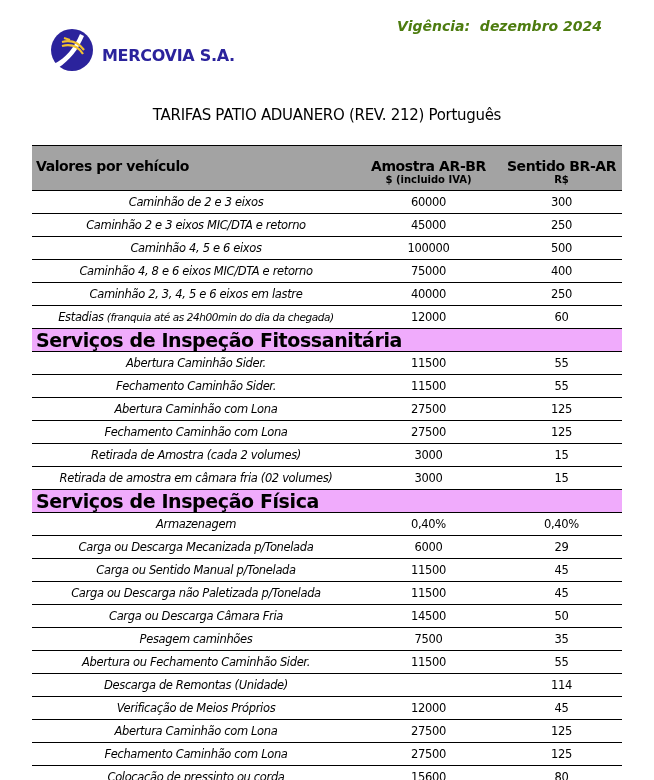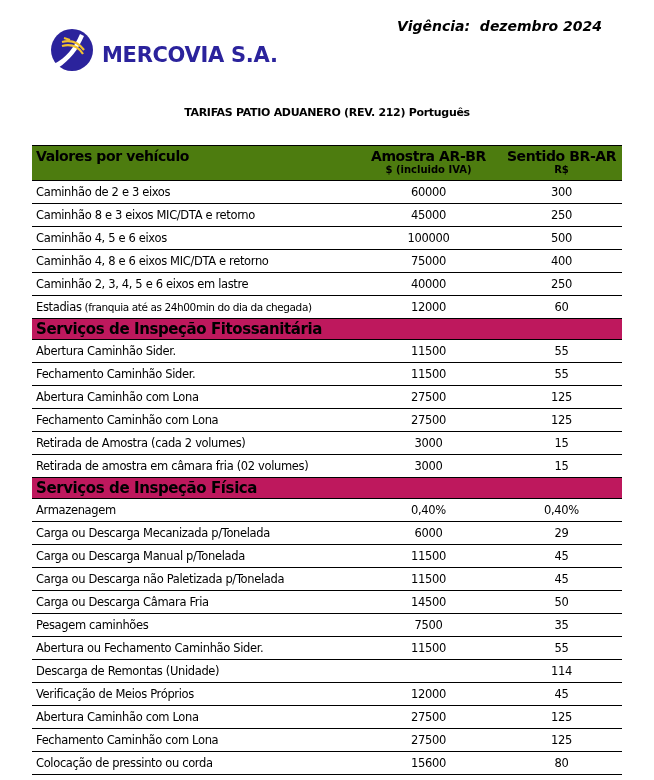--- a/index.html
+++ b/index.html
@@ -25,67 +25,67 @@
     .logo-mark {
       width: 44px;
       height: 44px;
       display: block;
     }
     .logo-text {
       margin-left: 8px;
       margin-top: 10px;
       font-family: "DejaVu Sans", sans-serif;
       font-weight: bold;
-      font-size: 21px;
+      font-size: 16px;
       color: #2b239c;
       letter-spacing: -0.3px;
     }
     .vigencia {
       position: absolute;
       top: 18px;
       right: 52px;
       font-family: "DejaVu Sans", sans-serif;
       font-weight: bold;
       font-style: italic;
       font-size: 14px;
-      color: #000000;
+      color: #4d7c0f;
       white-space: pre;
     }
     .title {
       position: absolute;
       top: 106px;
       left: 0;
       width: 654px;
       text-align: center;
       font-family: "DejaVu Sans", sans-serif;
-      font-weight: bold;
-      font-size: 11px;
+      font-weight: normal;
+      font-size: 15px;
       letter-spacing: -0.3px;
     }
     table.tariffs {
       position: absolute;
       left: 32px;
       top: 145px;
       width: 590px;
       border-collapse: collapse;
       font-family: "DejaVu Sans", sans-serif;
       font-size: 11.5px;
       letter-spacing: -0.35px;
     }
     table.tariffs td, table.tariffs th {
       padding: 0 0 0 4px;
       border-bottom: 1.5px solid #000;
       white-space: nowrap;
     }
     tr.header-row th {
-      background: #4d7c0f;
+      background: #a3a3a3;
       border-top: 1.5px solid #000;
       height: 32px;
       vertical-align: top;
-      padding-top: 2px;
+      padding-top: 12px;
     }
     th.col-desc {
       text-align: left;
       font-size: 14px;
       font-weight: bold;
       letter-spacing: -0.4px;
     }
     th.col-ar, th.col-br {
       text-align: center;
       font-weight: bold;
@@ -101,40 +101,41 @@
       display: block;
       font-size: 10px;
       line-height: 10px;
       letter-spacing: 0;
     }
     tr.data-row td {
       height: 22px;
       vertical-align: middle;
     }
     td.desc {
-      text-align: left;
+      text-align: center;
       width: 320px;
+      font-style: italic;
     }
     td.ar {
       text-align: center;
       width: 137px;
       padding-left: 0;
     }
     td.br {
       text-align: center;
       padding-left: 0;
     }
     .small-note {
       font-size: 10.5px;
       letter-spacing: -0.4px;
     }
     tr.section-row td {
-      background: #be185d;
-      font-weight: bold;
-      font-size: 15px;
+      background: #f0abfc;
+      font-weight: bold;
+      font-size: 19px;
       letter-spacing: -0.4px;
       height: 20px;
       vertical-align: middle;
     }
   </style>
 </head>
 <body>
 
 <div class="logo">
   <svg class="logo-mark" viewBox="0 0 44 44">
@@ -166,21 +167,21 @@
     </tr>
   </thead>
   <tbody id="tariff-body">
 
     <tr class="data-row">
       <td class="desc">Caminhão de 2 e 3 eixos</td>
       <td class="ar">60000</td>
       <td class="br">300</td>
     </tr>
     <tr class="data-row">
-      <td class="desc">Caminhão 8 e 3 eixos MIC/DTA e retorno</td>
+      <td class="desc">Caminhão 2 e 3 eixos MIC/DTA e retorno</td>
       <td class="ar">45000</td>
       <td class="br">250</td>
     </tr>
     <tr class="data-row">
       <td class="desc">Caminhão 4, 5 e 6 eixos</td>
       <td class="ar">100000</td>
       <td class="br">500</td>
     </tr>
     <tr class="data-row">
       <td class="desc">Caminhão 4, 8 e 6 eixos MIC/DTA e retorno</td>
@@ -239,21 +240,21 @@
       <td class="desc">Armazenagem</td>
       <td class="ar">0,40%</td>
       <td class="br">0,40%</td>
     </tr>
     <tr class="data-row">
       <td class="desc">Carga ou Descarga Mecanizada p/Tonelada</td>
       <td class="ar">6000</td>
       <td class="br">29</td>
     </tr>
     <tr class="data-row">
-      <td class="desc">Carga ou Descarga Manual p/Tonelada</td>
+      <td class="desc">Carga ou Sentido Manual p/Tonelada</td>
       <td class="ar">11500</td>
       <td class="br">45</td>
     </tr>
     <tr class="data-row">
       <td class="desc">Carga ou Descarga não Paletizada p/Tonelada</td>
       <td class="ar">11500</td>
       <td class="br">45</td>
     </tr>
     <tr class="data-row">
       <td class="desc">Carga ou Descarga Câmara Fria</td>

